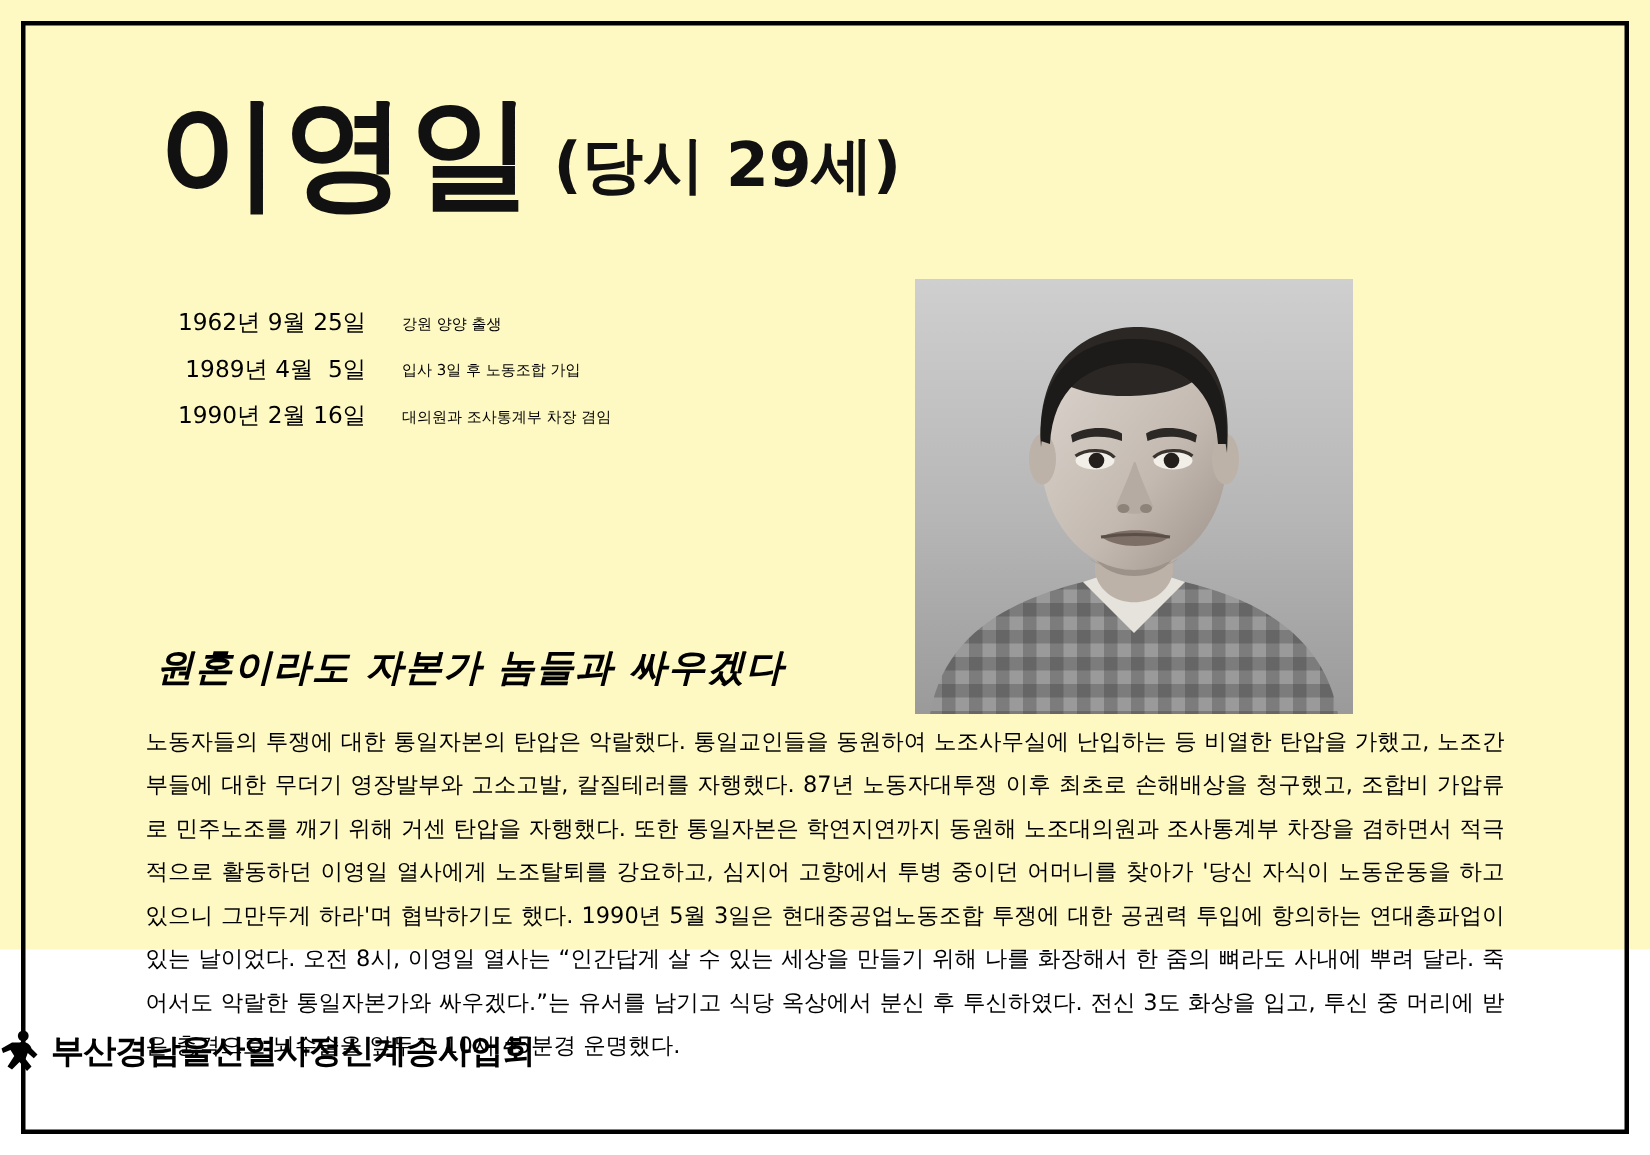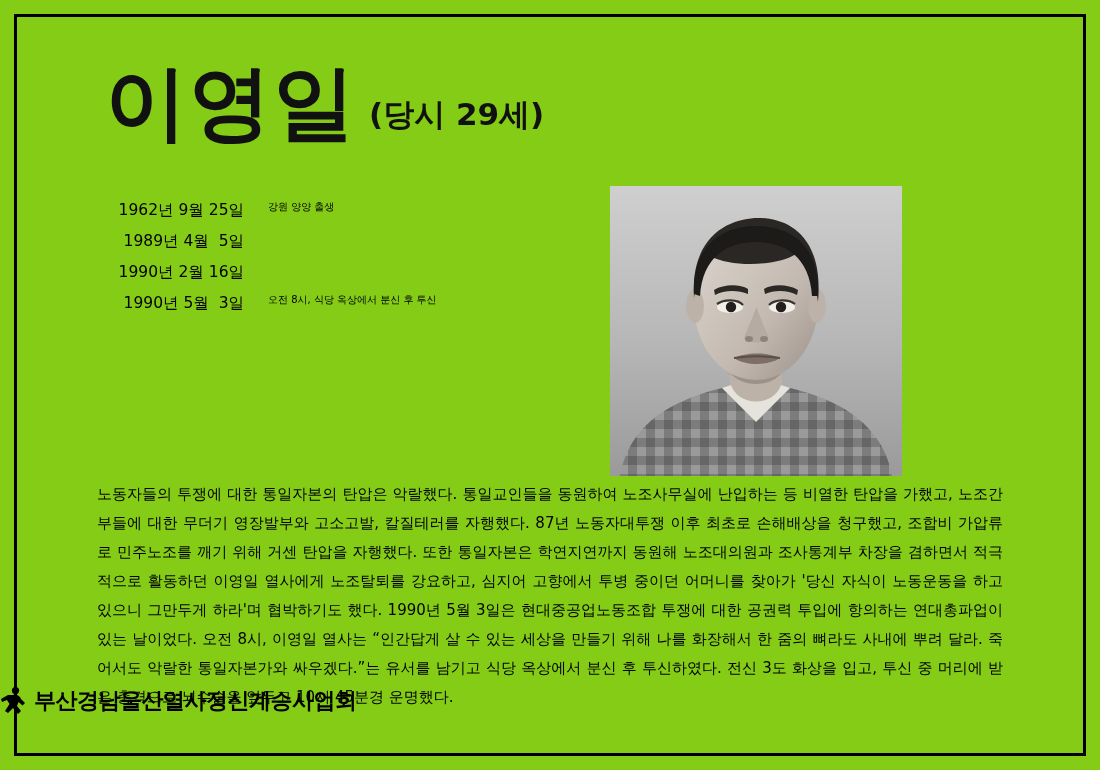--- a/index.html
+++ b/index.html
@@ -10,22 +10,22 @@
   body {
     width: 1100px;
     height: 770px;
     font-family: "Liberation Sans", sans-serif;
     color: #000000;
     overflow: hidden;
   }
   #poster {
     position: relative;
     width: 1100px;
-    height: 770px;
-    background: #84cc16;
+    height: 633px;
+    background: #fef9c3;
     box-sizing: border-box;
   }
   
   #frame {
     position: absolute;
     left: 14px;
     top: 14px;
     width: 1072px;
     height: 742px;
     border: 3px solid #000000;
@@ -43,39 +43,39 @@
     font-family: "DejaVu Sans", sans-serif;
     font-weight: bold;
     font-size: 82px;
     line-height: 1;
     letter-spacing: 2px;
     color: #111111;
   }
   #name-age {
     font-family: "DejaVu Sans", sans-serif;
     font-weight: bold;
-    font-size: 31px;
+    font-size: 41px;
     margin-left: 12px;
     position: relative;
     top: -6px;
     color: #111111;
   }
   
   #chrono {
     position: absolute;
     left: 104px;
     top: 200px;
     width: 470px;
     font-family: "DejaVu Sans", sans-serif;
     font-size: 15.5px;
     color: #000000;
   }
   .chrono-row {
     display: flex;
-    align-items: flex-start;
+    align-items: center;
     height: 31px;
   }
   .chrono-date {
     width: 140px;
     text-align: right;
     white-space: pre;
     font-size: 15.5px;
   }
   .chrono-text {
     margin-left: 24px;
@@ -153,27 +153,25 @@
     <span id="name-age">(당시 29세)</span>
   </div>
 
   <div id="chrono">
     <div class="chrono-row">
       <span class="chrono-date">1962년 9월 25일</span>
       <span class="chrono-text">강원 양양 출생</span>
     </div>
     <div class="chrono-row">
       <span class="chrono-date">1989년 4월  5일</span>
+      <span class="chrono-text">입사 3일 후 노동조합 가입</span>
     </div>
     <div class="chrono-row">
       <span class="chrono-date">1990년 2월 16일</span>
-    </div>
-    <div class="chrono-row">
-      <span class="chrono-date">1990년 5월  3일</span>
-      <span class="chrono-text">오전 8시, 식당 옥상에서 분신 후 투신</span>
+      <span class="chrono-text">대의원과 조사통계부 차장 겸임</span>
     </div>
   </div>
 
   <div id="photo">
     <svg width="292" height="290" viewBox="0 0 292 290" xmlns="http://www.w3.org/2000/svg">
       <defs>
         <linearGradient id="bgg" x1="0" y1="0" x2="0" y2="1">
           <stop offset="0%" stop-color="#cfcfcf"></stop>
           <stop offset="55%" stop-color="#b6b6b6"></stop>
           <stop offset="100%" stop-color="#9a9a9a"></stop>
@@ -223,20 +221,21 @@
       <ellipse cx="139" cy="153" rx="4" ry="3" fill="#8e8379"></ellipse>
       <ellipse cx="154" cy="153" rx="4" ry="3" fill="#8e8379"></ellipse>
 
       <path d="M124 172 C 136 166, 158 166, 170 172 C 158 180, 136 180, 124 172 Z" fill="#7d6f66"></path>
       <path d="M124 172 C 138 170, 156 170, 170 172" stroke="#5a4f48" stroke-width="2" fill="none"></path>
 
       <path d="M116 186 C 130 196, 162 196, 176 186 C 166 196, 126 196, 116 186 Z" fill="#a3988f"></path>
     </svg>
   </div>
 
+  <div id="slogan">원혼이라도 자본가 놈들과 싸우겠다</div>
 
   <div id="body-text">노동자들의 투쟁에 대한 통일자본의 탄압은 악랄했다. 통일교인들을 동원하여 노조사무실에 난입하는 등 비열한 탄압을 가했고, 노조간부들에 대한 무더기 영장발부와 고소고발, 칼질테러를 자행했다. 87년 노동자대투쟁 이후 최초로 손해배상을 청구했고, 조합비 가압류로 민주노조를 깨기 위해 거센 탄압을 자행했다. 또한 통일자본은 학연지연까지 동원해 노조대의원과 조사통계부 차장을 겸하면서 적극적으로 활동하던 이영일 열사에게 노조탈퇴를 강요하고, 심지어 고향에서 투병 중이던 어머니를 찾아가 '당신 자식이 노동운동을 하고 있으니 그만두게 하라'며 협박하기도 했다. 1990년 5월 3일은 현대중공업노동조합 투쟁에 대한 공권력 투입에 항의하는 연대총파업이 있는 날이었다. 오전 8시, 이영일 열사는 “인간답게 살 수 있는 세상을 만들기 위해 나를 화장해서 한 줌의 뼈라도 사내에 뿌려 달라. 죽어서도 악랄한 통일자본가와 싸우겠다.”는 유서를 남기고 식당 옥상에서 분신 후 투신하였다. 전신 3도 화상을 입고, 투신 중 머리에 받은 충격으로 뇌수술을 앞두고 10시 45분경 운명했다.</div>
 
   <div id="footer">
     <div class="org">
       <span class="runner-icon">
         <svg width="26" height="30" viewBox="0 0 26 30" xmlns="http://www.w3.org/2000/svg">
           <circle cx="15.5" cy="4.6" r="3.6" fill="#000"></circle>
           <path d="M13 9 C 17 8, 20 10, 21 13 L 25 17 L 22.5 19.5 L 18.5 16 L 17 20 L 21 25 L 18 28 L 13 22 L 8 27 L 5 25 L 9.5 18 L 7 14 L 2 16 L 1 13 L 8 9 Z" fill="#000"></path>
         </svg>

